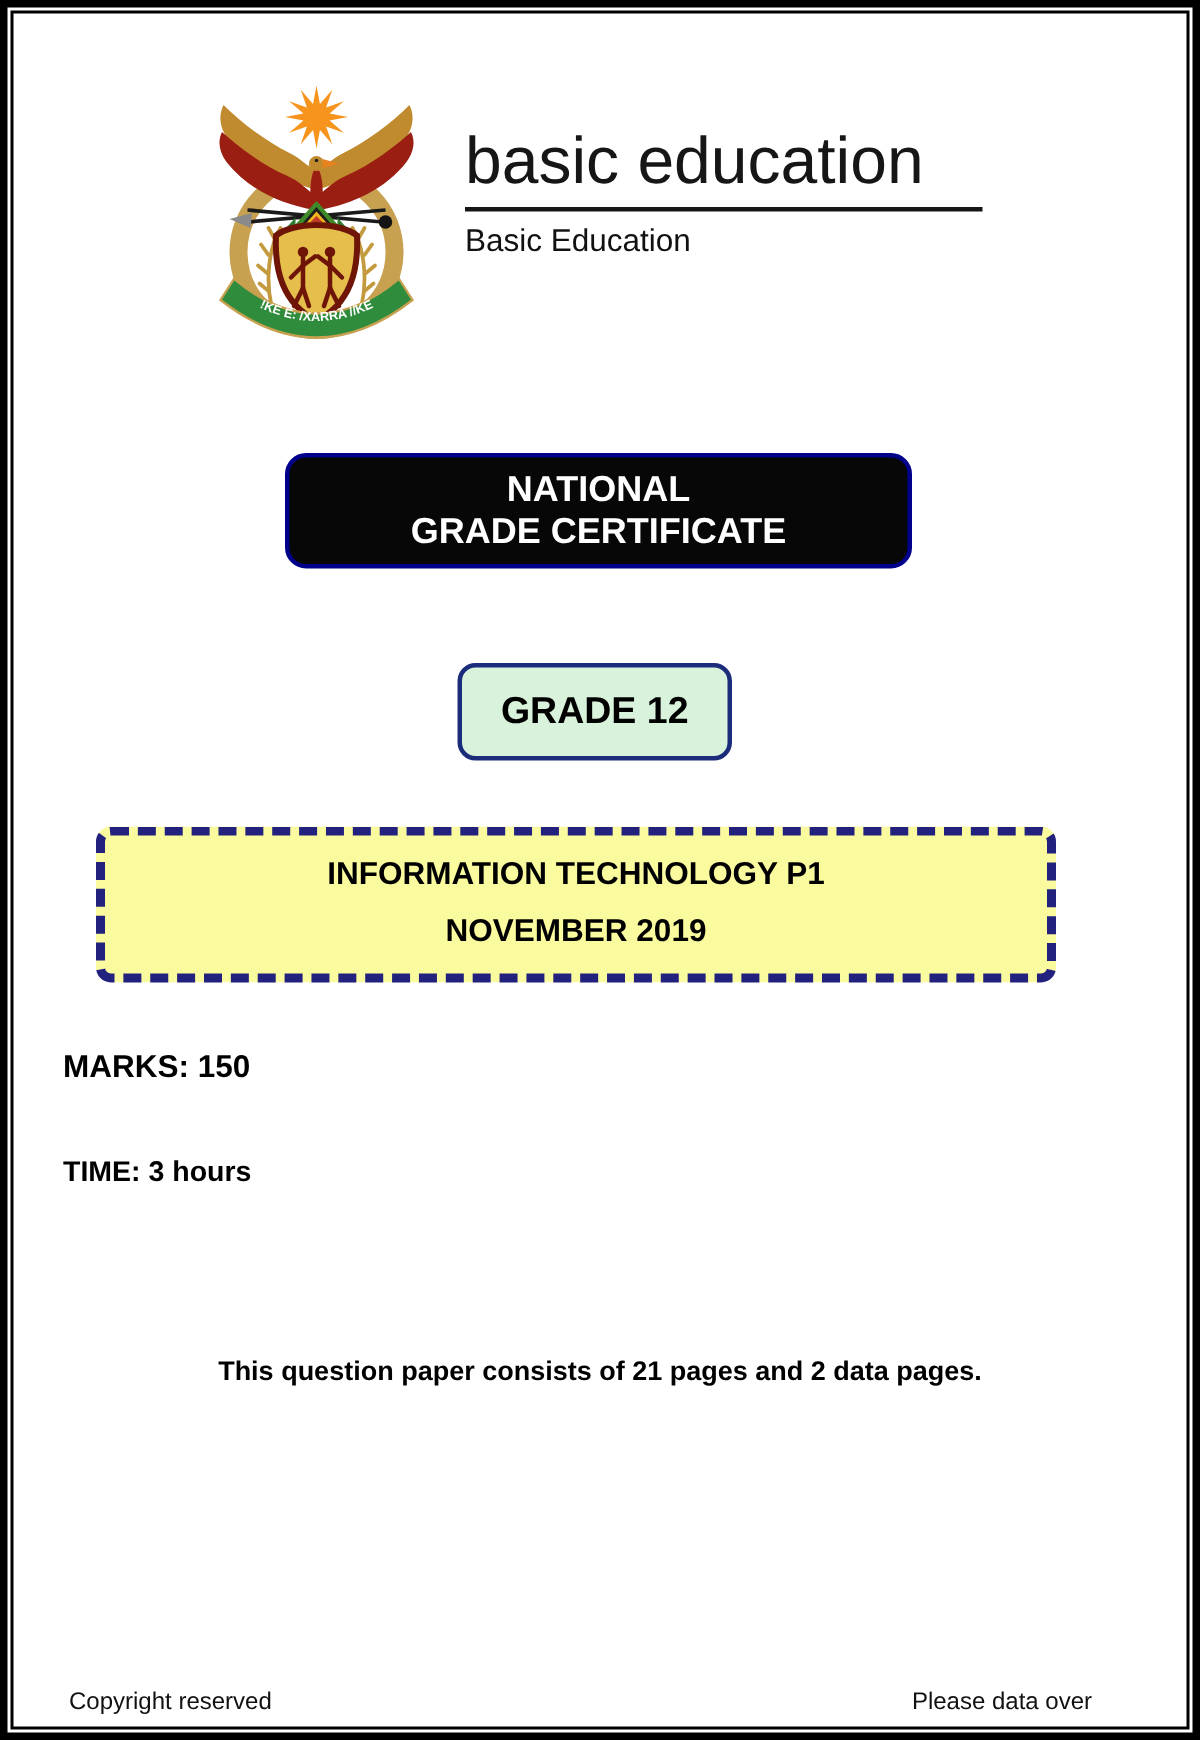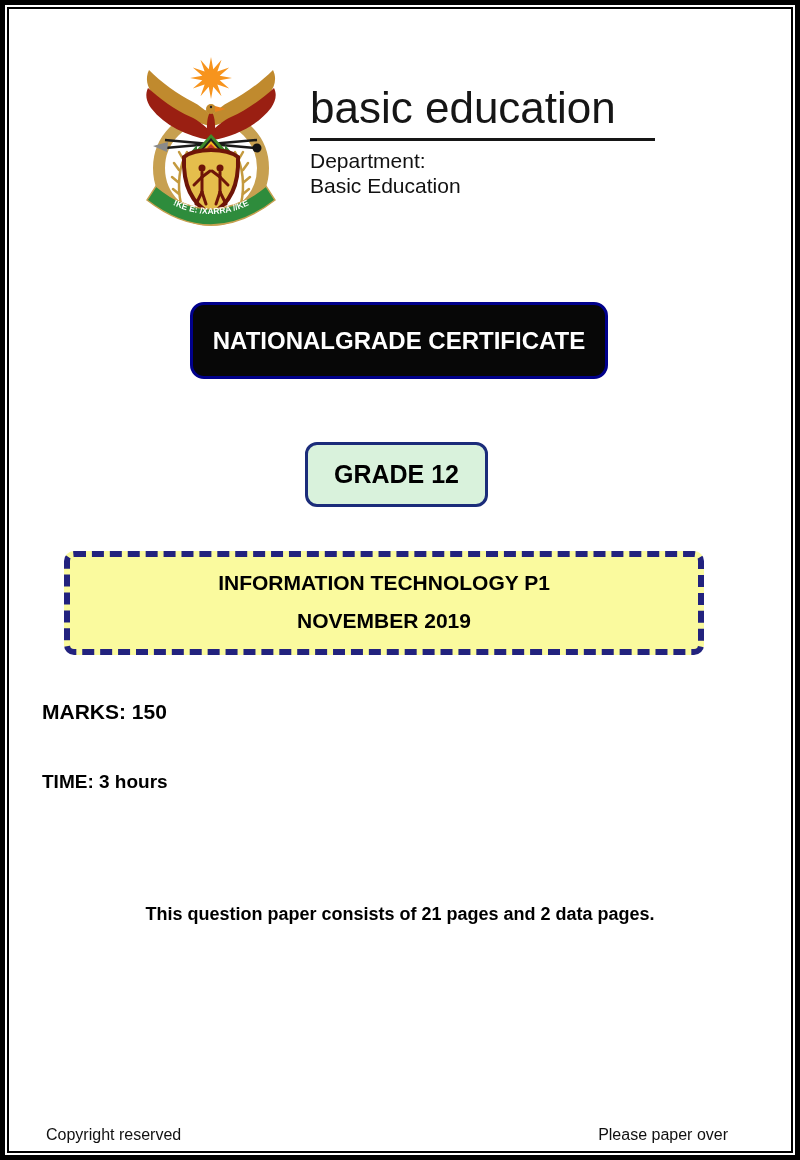--- a/index.html
+++ b/index.html
@@ -15,21 +15,21 @@
   .brand { position:absolute; left:310px; top:84px; width:360px; }
   .wordmark { font-size:44px; font-weight:400; color:#161616; letter-spacing:0px; line-height:48px; }
   .rule { width:345px; border-top:3px solid #161616; margin-top:6px; margin-bottom:7px; }
   .dept-line { font-size:21px; line-height:25px; color:#111; }
   .country { font-size:21px; line-height:25px; font-weight:bold; color:#111; }
 
   
   .nsc-box {
     position:absolute; left:190px; top:302px; width:418px; height:77px; box-sizing:border-box;
     background:#070707; border:3px solid #00008B; border-radius:14px;
-    display:flex; flex-direction:row; align-items:center; justify-content:center;
+    display:flex; flex-direction:column; align-items:center; justify-content:center;
     color:#fff; font-weight:bold; font-size:24px; line-height:28px; text-align:center;
   }
 
   
   .grade-box {
     position:absolute; left:305px; top:442px; width:183px; height:65px; box-sizing:border-box;
     background:#D9F2DC; border:3px solid #1B2C7A; border-radius:12px;
     display:flex; align-items:center; justify-content:center;
     font-weight:bold; font-size:25px; color:#000;
   }
@@ -129,21 +129,20 @@
       <path id="motto-path" d="M 28,143 Q 80,177 132,143" fill="none"></path>
       <text font-size="8.5" font-weight="bold" fill="#ffffff" text-anchor="middle" font-family="Liberation Sans, sans-serif">
         <textPath href="#motto-path" startOffset="50%">!KE E: /XARRA //KE</textPath>
       </text>
     </g>
   </svg>
 
   <div class="brand">
     <div class="wordmark">basic education</div>
     <div class="rule"></div>
-    <div class="dept-line">Department:</div>
     <div class="dept-line">Basic Education</div>
   </div>
 
   <div class="nsc-box">
     <div>NATIONAL</div>
     <div>GRADE CERTIFICATE</div>
   </div>
 
   <div class="grade-box">
     <span>GRADE 12</span>
@@ -153,14 +152,14 @@
     <div>INFORMATION TECHNOLOGY P1</div>
     <div>NOVEMBER 2019</div>
   </div>
 
   <div class="marks">MARKS: 150</div>
   <div class="time">TIME: 3 hours</div>
 
   <div class="note">This question paper consists of 21 pages and 2 data pages.</div>
 
   <div class="footer-left">Copyright reserved</div>
-  <div class="footer-right">Please paper over</div>
+  <div class="footer-right">Please data over</div>
 </div>
 
 </body></html>

